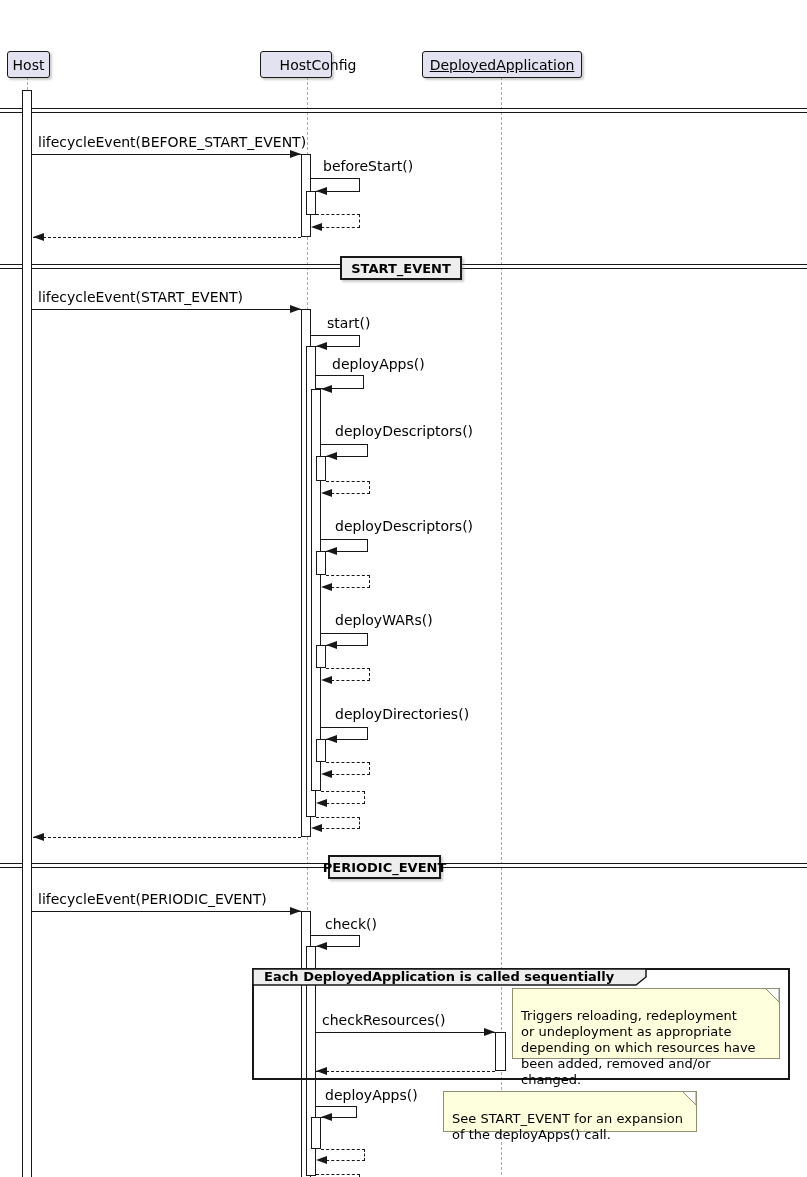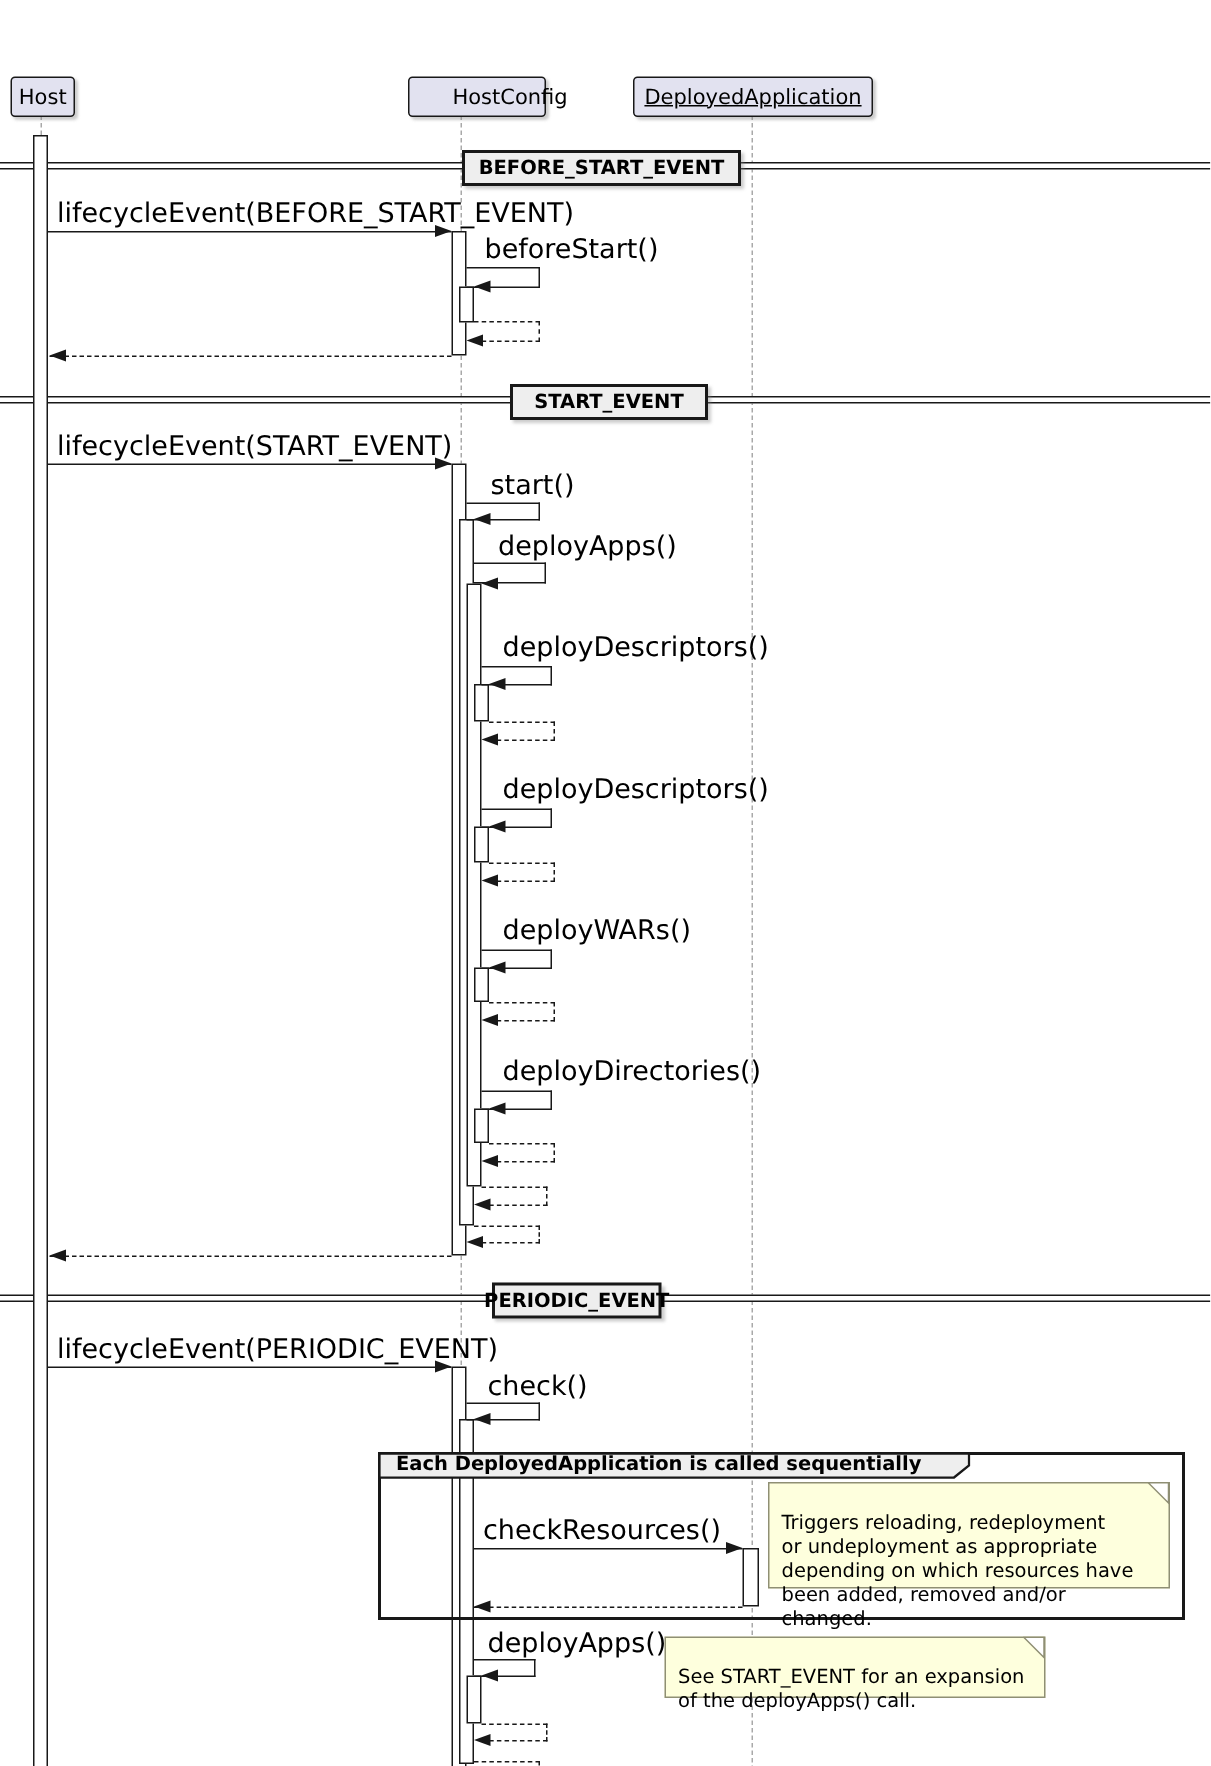--- a/index.html
+++ b/index.html
@@ -15,21 +15,21 @@
   .act{position:absolute;box-sizing:border-box;width:10px;background:#fff;border:1px solid var(--line,#181818);}
   .msg{position:absolute;height:0;border-top:1px solid var(--line,#181818);}
   .msg.ret{border-top-style:dashed;}
   .selfcall{position:absolute;box-sizing:border-box;
     border-top:1px solid var(--line,#181818);border-right:1px solid var(--line,#181818);
     border-bottom:1px solid var(--line,#181818);border-left:none;}
   .selfcall.ret{border-top-style:dashed;border-right-style:dashed;border-bottom-style:dashed;}
   .ah{position:absolute;width:0;height:0;}
   .ah.r{border-left:11px solid var(--line,#181818);border-top:4px solid transparent;border-bottom:4px solid transparent;}
   .ah.l{border-right:11px solid var(--line,#181818);border-top:4px solid transparent;border-bottom:4px solid transparent;}
-  .lbl{position:absolute;font-size:18px;line-height:15px;white-space:nowrap;}
+  .lbl{position:absolute;font-size:14px;line-height:15px;white-space:nowrap;}
   .divline{position:absolute;left:0;width:807px;height:5px;box-sizing:border-box;background:#fff;
     border-top:1px solid var(--line,#181818);border-bottom:1px solid var(--line,#181818);}
   .divlabel{position:absolute;box-sizing:border-box;background:var(--divider_fill,#EEEEEE);
     border:2px solid var(--line,#181818);font-size:13px;font-weight:bold;
     display:flex;align-items:center;justify-content:center;white-space:nowrap;
     box-shadow:2px 2px 2px rgba(130,130,130,.4);}
   .frame{position:absolute;box-sizing:border-box;border:2px solid var(--line,#181818);}
   .frame-title{position:absolute;font-size:13px;font-weight:bold;white-space:nowrap;line-height:15px;}
   .note{position:absolute;box-sizing:border-box;background:var(--note_fill,#FEFFDD);
     border:1px solid var(--note_border,#8F8F74);font-size:13px;line-height:16px;
@@ -64,31 +64,28 @@
   <div class="act" style="left:316px;top:695px;height:23px;"></div>
 
   <div class="act" style="left:301px;top:867px;height:285px;"></div>
   <div class="act" style="left:306px;top:902px;height:230px;"></div>
   <div class="act" style="left:311px;top:1073px;height:32px;"></div>
   <div class="act" style="left:495px;top:988px;width:11px;height:39px;"></div>
 
   <div class="pbox" style="left:7px;top:7px;width:43px;height:27px;">
     <span>Host</span>
   </div>
-  <div class="pbox" style="left:272px;top:7px;width:92px;height:27px;padding-left:44px;">
+  <div class="pbox" style="left:260px;top:7px;width:72px;height:27px;padding-left:44px;">
     <span>HostConfig</span>
   </div>
   <div class="pbox" style="left:422px;top:7px;width:160px;height:27px;text-decoration:underline;">
     <span>DeployedApplication</span>
   </div>
 
-  <div class="divlabel" style="left:308px;top:56px;width:186px;height:24px;">
-    <span>BEFORE_START_EVENT</span>
-  </div>
-  <div class="divlabel" style="left:340px;top:212px;width:132px;height:24px;">
+  <div class="divlabel" style="left:340px;top:212px;width:122px;height:24px;">
     <span>START_EVENT</span>
   </div>
   <div class="divlabel" style="left:328px;top:811px;width:113px;height:24px;">
     <span>PERIODIC_EVENT</span>
   </div>
 
   <div class="lbl" style="left:38px;top:91px;">lifecycleEvent(BEFORE_START_EVENT)</div>
   <div class="msg" style="left:32px;top:110px;width:269px;"></div>
   <div class="ah r" style="left:290px;top:106px;"></div>
 

